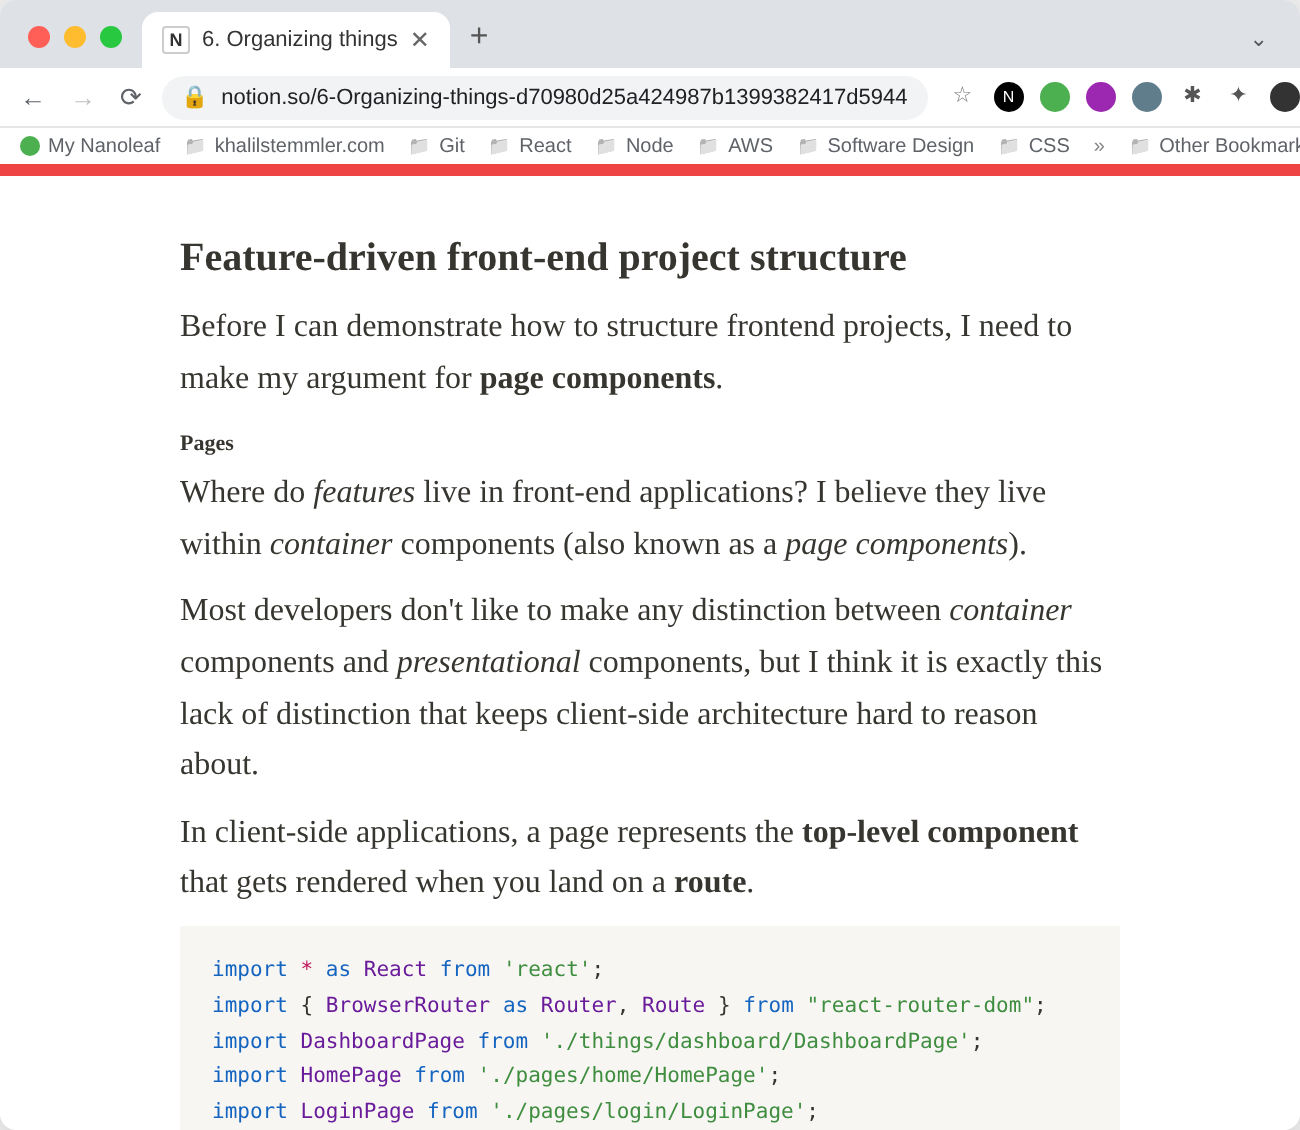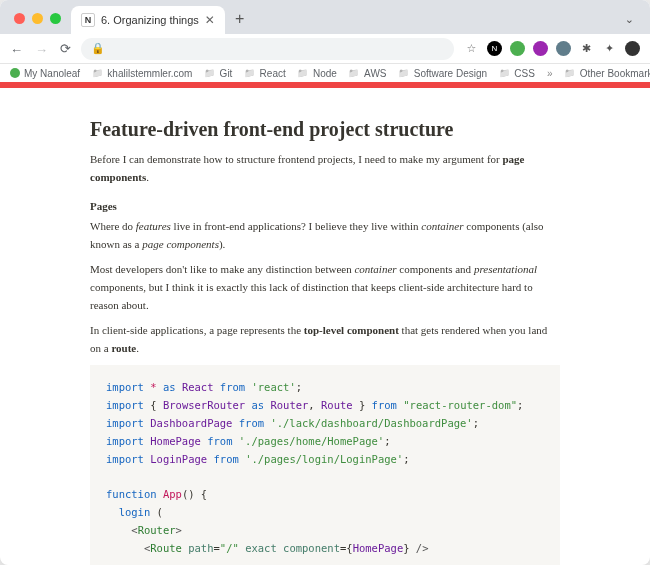--- a/index.html
+++ b/index.html
@@ -20,21 +20,21 @@
   .addr .url { color: #202124; overflow:hidden; white-space:nowrap;}
   .ext { display: flex; gap: 8px; align-items: center; }
   .ext span { width: 15px; height: 15px; border-radius: 50%; display:inline-block; font-size:11px; text-align:center; line-height:15px;}
   .bookbar { height: 24px; display: flex; align-items: center; padding: 0 10px; gap: 12px; font-size: 10px; color: #5f6368; border-bottom: 6px solid #ef4444; }
   .bm { display: flex; align-items: center; gap: 4px; white-space: nowrap; }
   .bm-folder::before { content: "📁"; filter: grayscale(1); font-size:9px; }
   .bm-right { margin-left: auto; display: flex; gap: 12px; }
   .content { flex: 1; overflow: auto; padding: 30px 90px 12px 90px; font-family: Georgia, "Times New Roman", serif; color: #37352f; }
   .content h1 { font-size: 20px; font-weight: 700; margin-bottom: 10px; }
   .content h2 { font-size: 11px; font-weight: 700; margin: 14px 0 6px 0; }
-  .content p { font-size: 11px; line-height: 1.6; margin-bottom: 8px; }
+  .content p { font-size: 16px; line-height: 1.6; margin-bottom: 8px; }
   .content em { font-style: italic; }
   .content strong { font-weight: 700; }
   .code { background: #f7f6f3; padding: 14px 16px; font-family: "SFMono-Regular", Consolas, monospace; font-size: 10.5px; line-height: 1.7; color: #37352f; white-space: pre; overflow-x:auto;}
   .kw { color: #1565c0; } 
   .str { color: #3f8d3f; }
   .tag { color: #2e7d32; }
   .na { color: #447c69; }
   .id { color: #6a1b9a; }
   .fn { color: #c2185b; }
   .punc { color: #555; }
@@ -62,20 +62,21 @@
   </div>
 
   <div class="toolbar">
     <div class="nav-icons">
       <span>←</span>
       <span style="opacity:.4">→</span>
       <span>⟳</span>
     </div>
     <div class="addr">
       <span>🔒</span>
+      <span class="url">notion.so/6-Organizing-things-d70980d25a424987b1399382417d5944</span>
     </div>
     <div class="ext">
       <span style="color:#777">☆</span>
       <span style="background:#000;color:#fff;font-size:8px">N</span>
       <span style="background:#4caf50"></span>
       <span style="background:#9c27b0"></span>
       <span style="background:#607d8b"></span>
       <span style="color:#555">✱</span>
       <span style="color:#555">✦</span>
       <span style="background:#333"></span>
@@ -129,21 +130,21 @@
     </p>
     <p>
       <span>Most developers don't like to make any distinction between </span><em>container</em><span> components and </span><em>presentational</em><span> components, but I think it is exactly this lack of distinction that keeps client-side architecture hard to reason about.</span>
     </p>
     <p>
       <span>In client-side applications, a page represents the </span><strong>top-level component</strong><span> that gets rendered when you land on a </span><strong>route</strong><span>.</span>
     </p>
 
     <div class="code"><span class="kw">import</span> <span class="star-cl">*</span> <span class="kw">as</span> <span class="id">React</span> <span class="kw">from</span> <span class="str">'react'</span><span>;</span>
 <span class="kw">import</span> <span>{ </span><span class="id">BrowserRouter</span> <span class="kw">as</span> <span class="id">Router</span><span>, </span><span class="id">Route</span><span> }</span> <span class="kw">from</span> <span class="str">"react-router-dom"</span><span>;</span>
-<span class="kw">import</span> <span class="id">DashboardPage</span> <span class="kw">from</span> <span class="str">'./lack/dashboard/DashboardPage'</span><span>;</span>
+<span class="kw">import</span> <span class="id">DashboardPage</span> <span class="kw">from</span> <span class="str">'./things/dashboard/DashboardPage'</span><span>;</span>
 <span class="kw">import</span> <span class="id">HomePage</span> <span class="kw">from</span> <span class="str">'./pages/home/HomePage'</span><span>;</span>
 <span class="kw">import</span> <span class="id">LoginPage</span> <span class="kw">from</span> <span class="str">'./pages/login/LoginPage'</span><span>;</span>
 
 <span class="kw">function</span> <span class="fn">App</span><span>()</span><span> {</span>
   <span class="kw">login</span><span> (</span>
     <span class="punc">&lt;</span><span class="tag">Router</span><span class="punc">&gt;</span>
       <span class="punc">&lt;</span><span class="tag">Route</span> <span class="na">path</span><span>=</span><span class="str">"/"</span> <span class="na">exact</span> <span class="na">component</span><span>=</span><span>{</span><span class="id">HomePage</span><span>}</span><span class="punc"> /&gt;</span>
         
         
     

